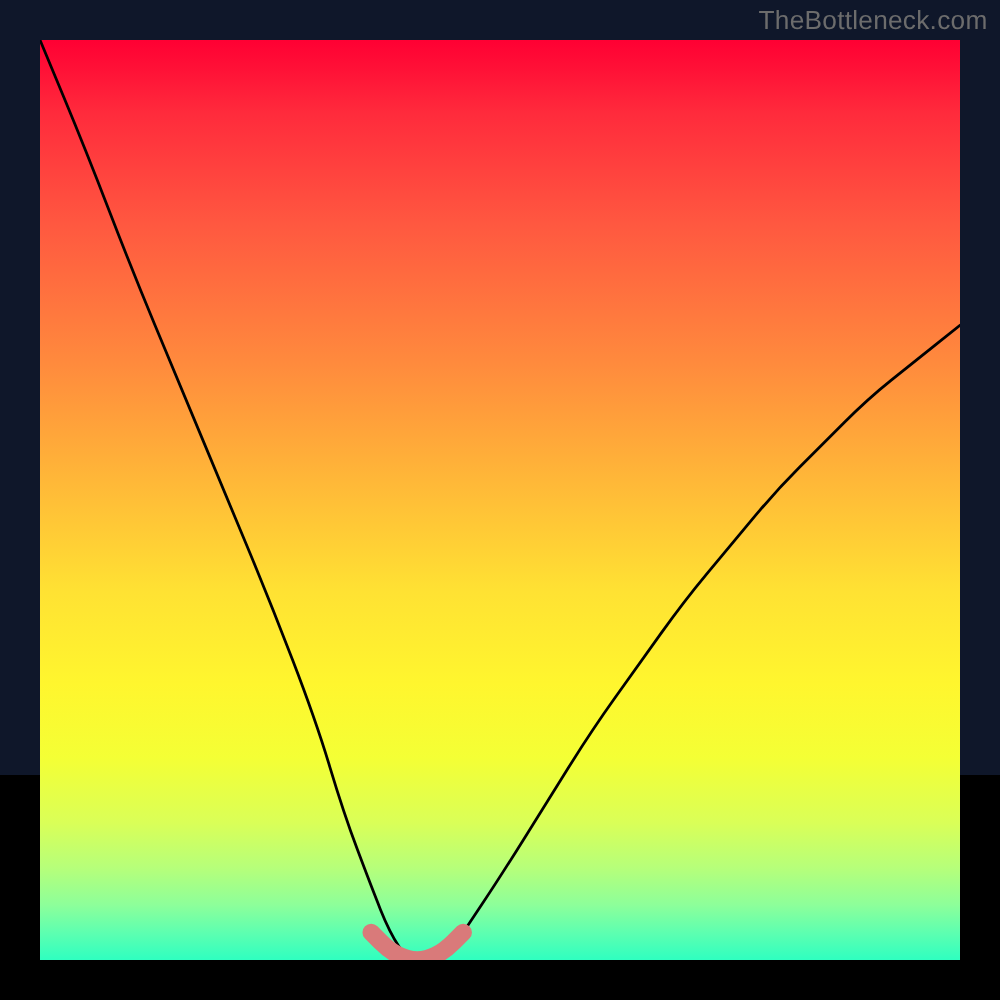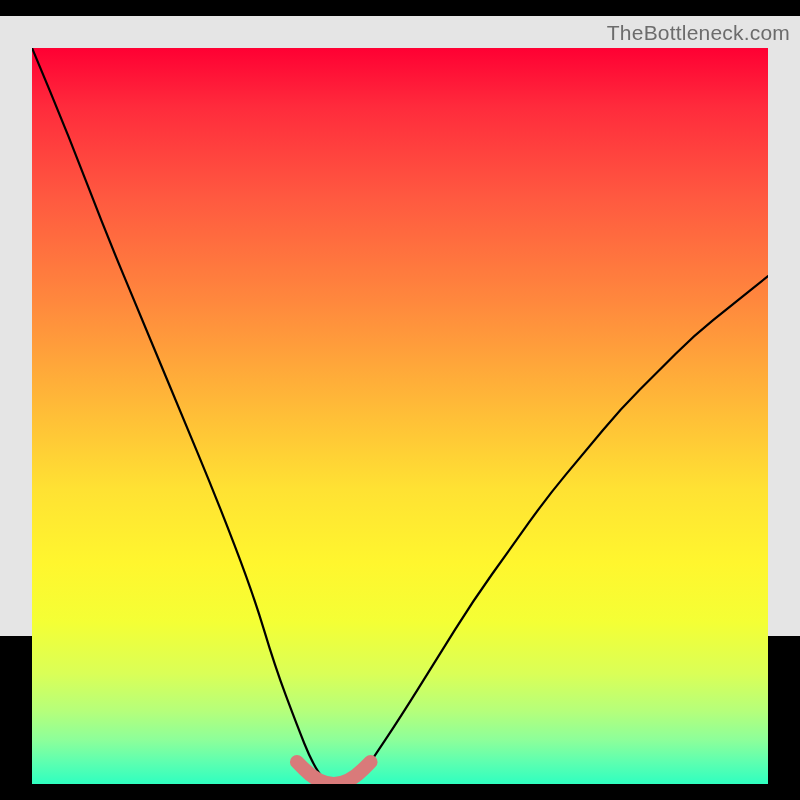--- a/index.html
+++ b/index.html
@@ -10,22 +10,21 @@
     background: #000000;
     overflow: hidden;
     font-family: Arial, Helvetica, sans-serif;
   }
   .frame {
     position: absolute;
     left: 0;
     top: 0;
     width: 800px;
     height: 620px;
-    background: #e5e5e5;
-    margin-top: 16px;
+    background: #0f172a;
   }
   .plot-area {
     position: absolute;
     left: 32px;
     top: 32px;
     width: 736px;
     height: 736px;
     background: linear-gradient(
       to bottom,
       #ff0033 0%,

